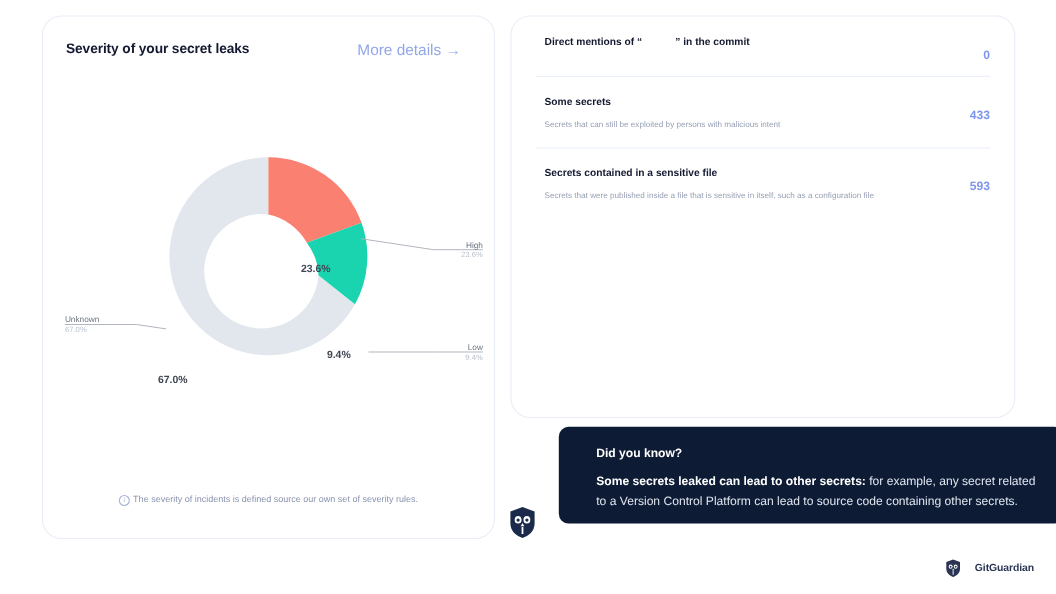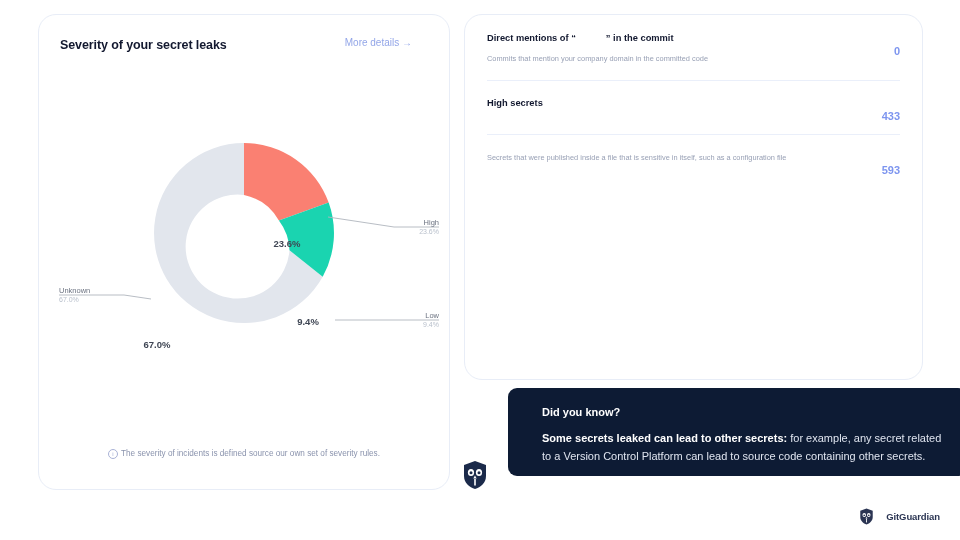--- a/index.html
+++ b/index.html
@@ -46,23 +46,23 @@
     height: 20px;
   }
   .sev-title {
     font-size: 12.5px;
     font-weight: bold;
     color: #12182f;
     letter-spacing: -0.1px;
   }
   .more-details {
     position: absolute;
-    right: 16px;
+    right: 9px;
     top: 2px;
-    font-size: 10px;
+    font-size: 14px;
     color: #93a6e8;
     text-decoration: none;
     white-space: nowrap;
     padding-left: 40px;
   }
 
   
   #donut-wrap {
     position: absolute;
     left: 0;
@@ -134,20 +134,21 @@
     right: 22px;
     top: 0;
     height: 1px;
     background: #eaeffa;
   }
   .metric-inner {
     position: relative;
     padding: 18px 0 16px 0;
     min-height: 52px;
     box-sizing: border-box;
+    margin-left: 8px;
   }
   .metric-title {
     font-size: 9.3px;
     font-weight: bold;
     color: #12182f;
     margin: 0 0 10px 0;
     padding-right: 70px;
   }
   .metric-title .blank-domain {
     display: inline-block;
@@ -276,34 +277,35 @@
     <div class="sev-footnote">
       <i class="info-ico">i</i><span>The severity of incidents is defined source our own set of severity rules.</span>
     </div>
   </div>
 
   <div class="card" id="metrics-card">
 
     <div class="metric-row">
       <div class="metric-inner">
         <div class="metric-title"><span>Direct mentions of “</span><span class="blank-domain"></span><span>” in the commit</span></div>
-        <p class="metric-desc">Commits that mention your company domain in the committed code</p>
         <div class="metric-value">0</div>
       </div>
     </div>
 
     <div class="metric-row">
       <div class="metric-inner">
-        <div class="metric-title">High secrets</div>
+        <div class="metric-title">Some secrets</div>
+        <p class="metric-desc">Secrets that can still be exploited by persons with malicious intent</p>
         <div class="metric-value">433</div>
       </div>
     </div>
 
     <div class="metric-row">
       <div class="metric-inner">
+        <div class="metric-title">Secrets contained in a sensitive file</div>
         <p class="metric-desc">Secrets that were published inside a file that is sensitive in itself, such as a configuration file</p>
         <div class="metric-value">593</div>
       </div>
     </div>
 
 
   </div>
 
   <div id="didyouknow-card">
     <div class="dyk-title">Did you know?</div>

